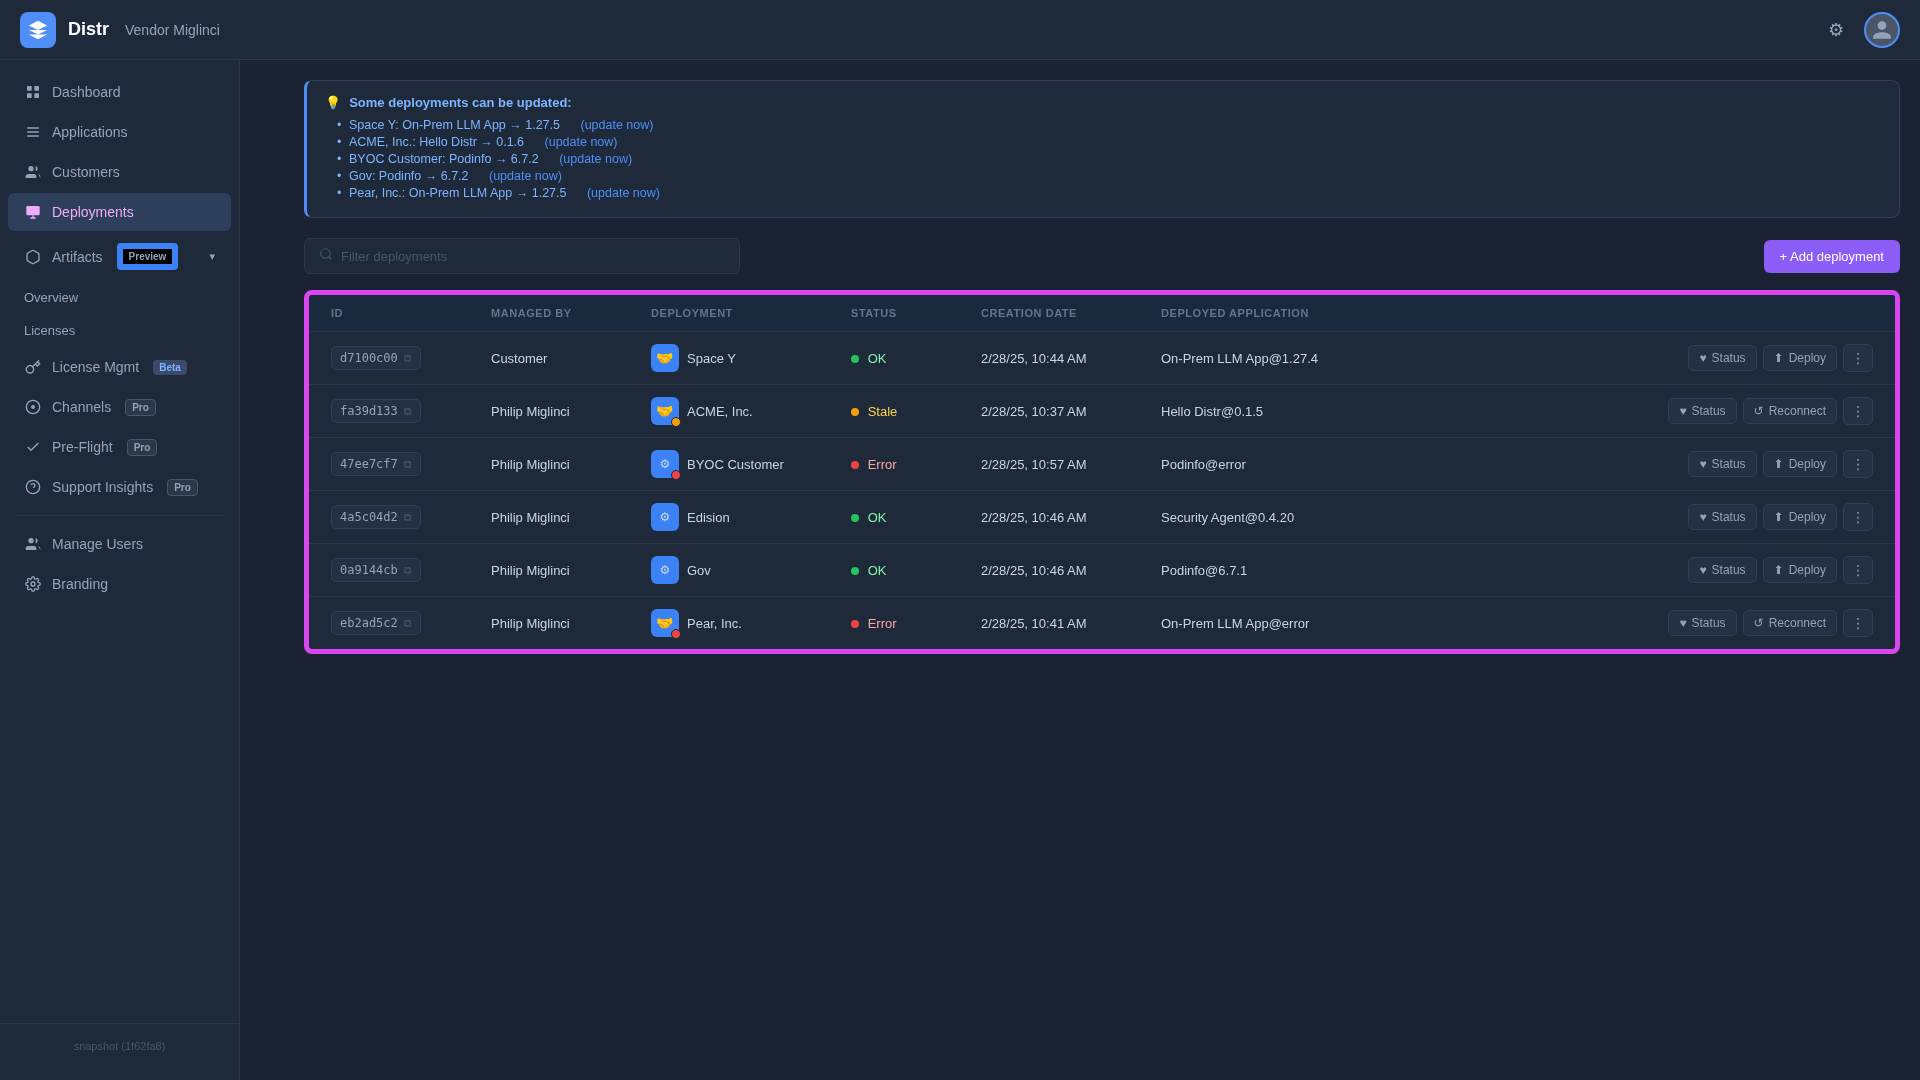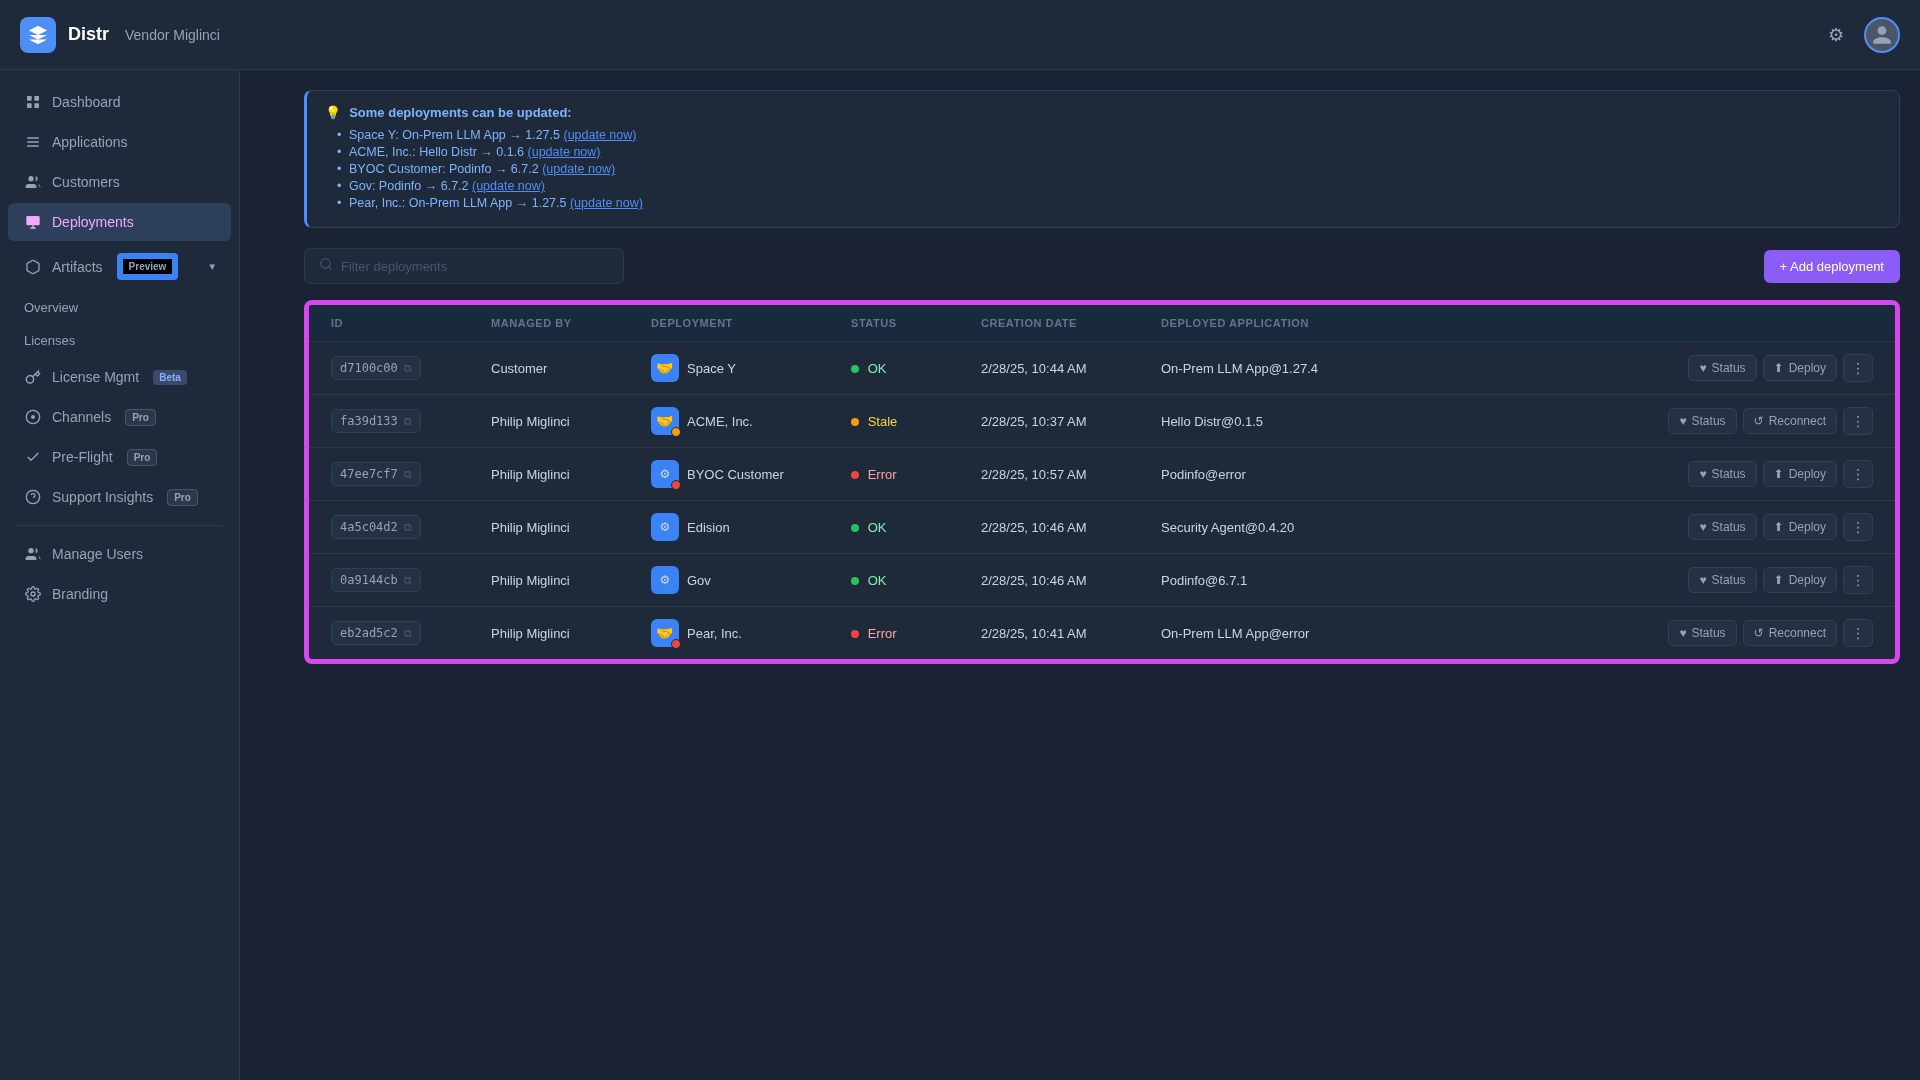--- a/index.html
+++ b/index.html
@@ -10,21 +10,21 @@
       height: 1080px;
       width: 1920px;
       overflow: hidden;
       display: flex;
       flex-direction: column;
     }
 
     
     .header {
       background: #1e2a3a;
-      height: 70px;
+      height: 60px;
       display: flex;
       align-items: center;
       padding: 0 20px;
       border-bottom: 1px solid #2d3748;
       flex-shrink: 0;
       justify-content: space-between;
     }
     .header-left {
       display: flex;
       align-items: center;
@@ -202,39 +202,39 @@
       position: relative;
       padding-left: 12px;
     }
     .alert-list li::before {
       content: '•';
       position: absolute;
       left: 0;
     }
     .alert-link {
       color: #4f8ef7;
-      text-decoration: underline;
-      cursor: pointer;
+      cursor: pointer;
+      margin-left: 17px;
     }
 
     
     .toolbar {
       display: flex;
       align-items: center;
       justify-content: space-between;
       margin-bottom: 16px;
     }
     .search-box {
       display: flex;
       align-items: center;
       background: #1e2a3a;
       border: 1px solid #2d3748;
       border-radius: 6px;
       padding: 8px 14px;
-      width: 320px;
+      width: 436px;
       gap: 8px;
     }
     .search-box input {
       background: transparent;
       border: none;
       outline: none;
       color: #e2e8f0;
       font-size: 13px;
       width: 100%;
     }
@@ -537,20 +537,23 @@
     <div class="sidebar-item">
       <span class="icon">
         <svg width="16" height="16" viewBox="0 0 24 24" fill="none" stroke="currentColor" stroke-width="2">
             <circle cx="12" cy="12" r="3"></circle>
             <path d="M19.4 15a1.65 1.65 0 0 0 .33 1.82l.06.06a2 2 0 0 1-2.83 2.83l-.06-.06a1.65 1.65 0 0 0-1.82-.33 1.65 1.65 0 0 0-1 1.51V21a2 2 0 0 1-4 0v-.09A1.65 1.65 0 0 0 9 19.4a1.65 1.65 0 0 0-1.82.33l-.06.06a2 2 0 0 1-2.83-2.83l.06-.06A1.65 1.65 0 0 0 4.68 15a1.65 1.65 0 0 0-1.51-1H3a2 2 0 0 1 0-4h.09A1.65 1.65 0 0 0 4.6 9a1.65 1.65 0 0 0-.33-1.82l-.06-.06a2 2 0 0 1 2.83-2.83l.06.06A1.65 1.65 0 0 0 9 4.68a1.65 1.65 0 0 0 1-1.51V3a2 2 0 0 1 4 0v.09a1.65 1.65 0 0 0 1 1.51 1.65 1.65 0 0 0 1.82-.33l.06-.06a2 2 0 0 1 2.83 2.83l-.06.06A1.65 1.65 0 0 0 19.4 9a1.65 1.65 0 0 0 1.51 1H21a2 2 0 0 1 0 4h-.09a1.65 1.65 0 0 0-1.51 1z"></path>
           </svg>
       </span>
       <span>Branding</span>
     </div>
 
+    <div class="sidebar-bottom">
+      <div class="snapshot-text">snapshot (1f62fa8)</div>
+    </div>
   </div>
 
   <div class="main">
 
     <div class="alert-box">
       <div class="alert-title">
         <span>💡</span>
         <span>Some deployments can be updated:</span>
       </div>
       <ul class="alert-list">

